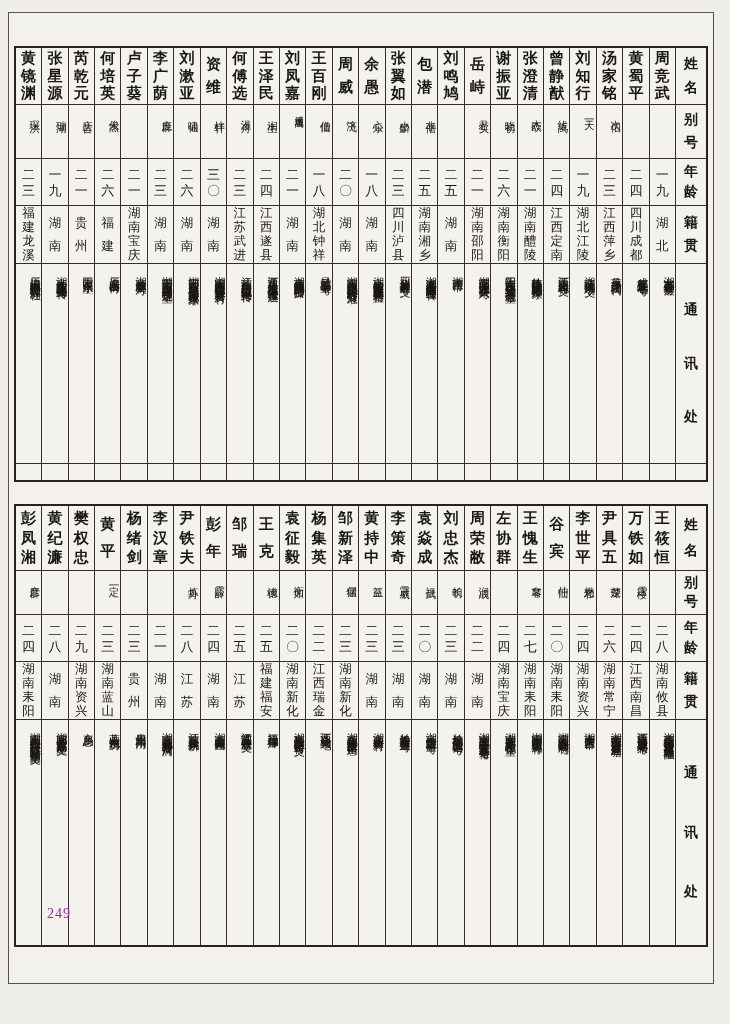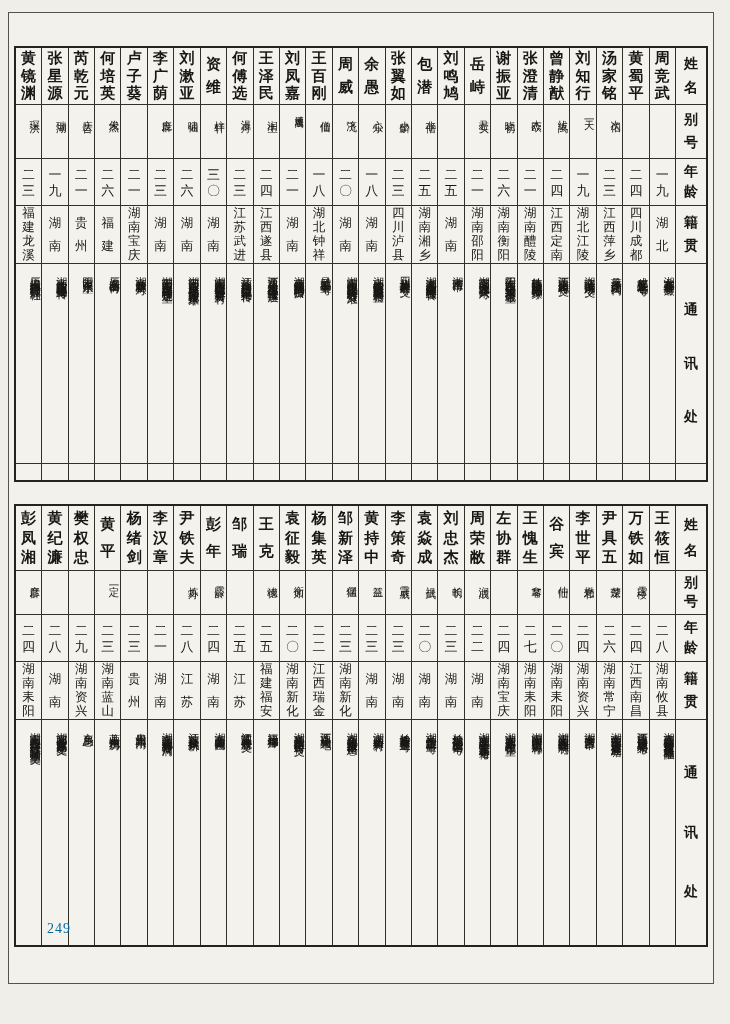--- a/index.html
+++ b/index.html
@@ -65,22 +65,22 @@
   
   .t1 .r-name{height:56px;}   .t1 .r-alias{height:54px;}
   .t1 .r-age{height:47px;}    .t1 .r-native{height:58px;}
   .t1 .r-addr{height:200px;}
   
   .t1 .col::after{content:"";display:block;height:16px;border-top:1px solid #33302a;}
   .t2 .r-name{height:64px;}   .t2 .r-alias{height:44px;}
   .t2 .r-age{height:47px;}    .t2 .r-native{height:58px;}
   .t2 .r-addr{height:226px;}
   .page-number{
-    position:absolute;left:38px;bottom:46px;
-    font-size:14px;letter-spacing:1px;color:#0369a1;
+    position:absolute;left:38px;bottom:61px;
+    font-size:14px;letter-spacing:1px;color:#a21caf;
   }
 </style>
 </head>
 <body>
 
 <div class="page-frame">
 
   <div class="vtable t1">
     <div class="col header-col">
       <div class="cell r-name hcell vspread">

